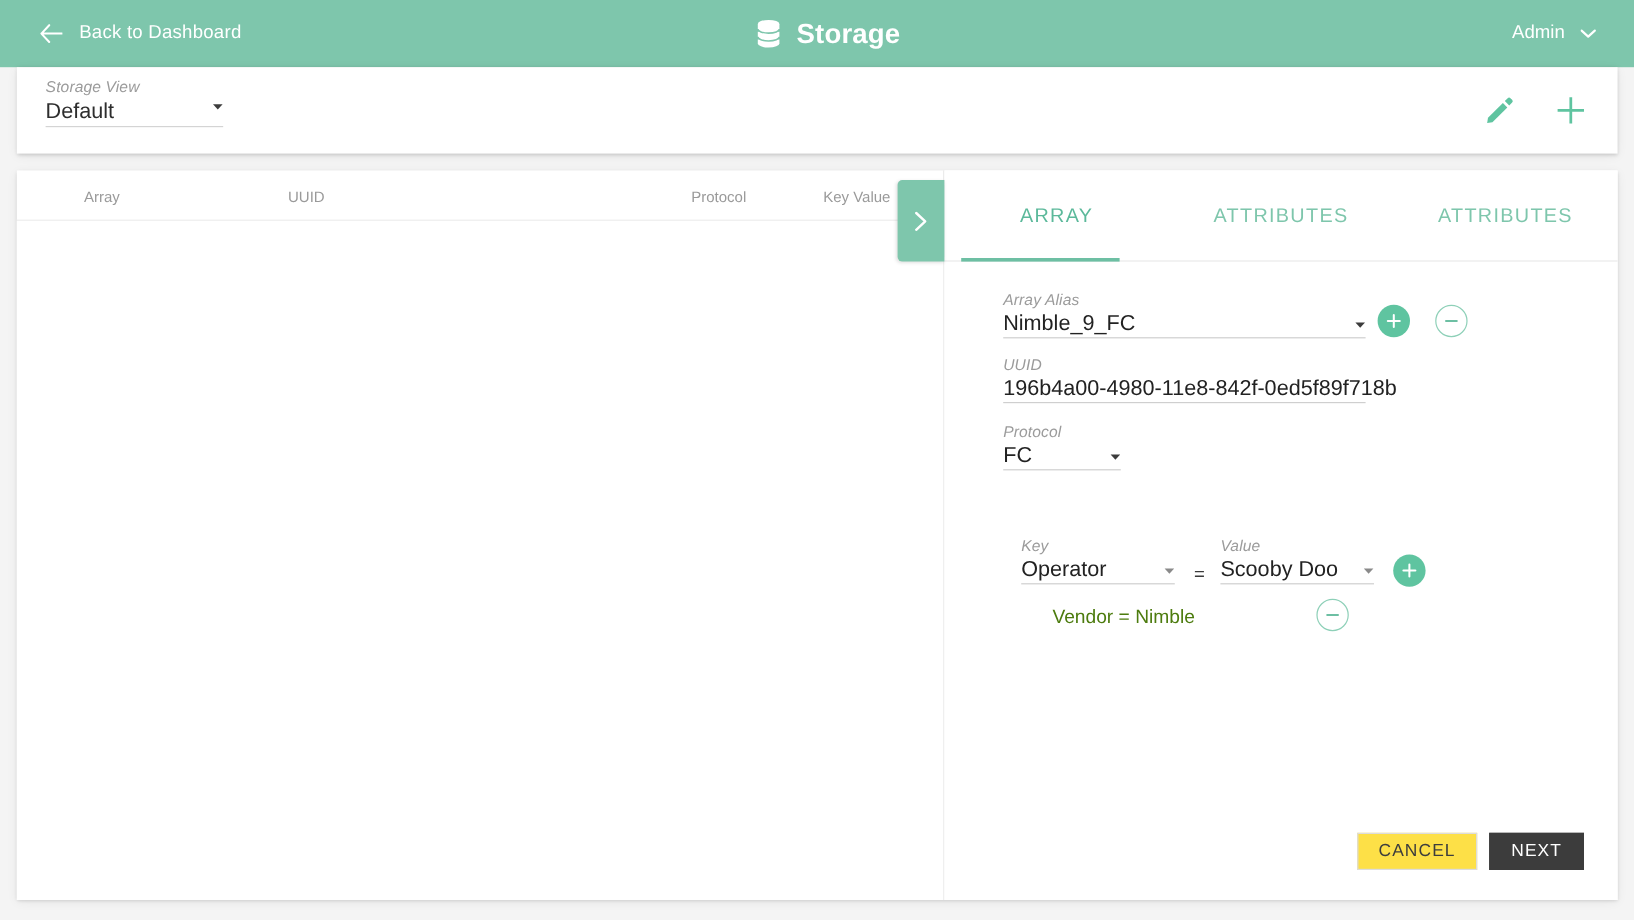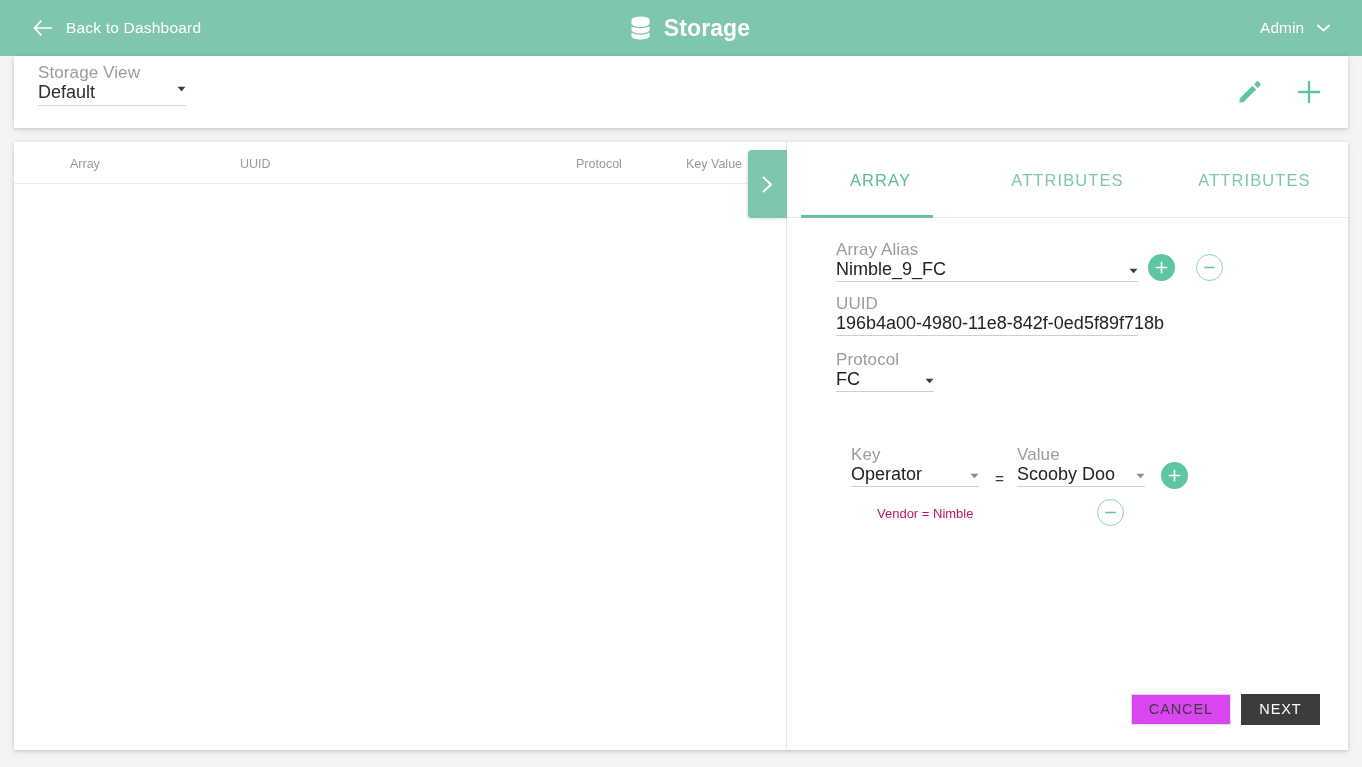--- a/index.html
+++ b/index.html
@@ -44,22 +44,22 @@
   .card {
     position: absolute; background: #ffffff;
     box-shadow: 0 1px 3px rgba(0,0,0,.16), 0 2px 9px rgba(0,0,0,.07);
   }
   .toolbar-card { left: 14px; top: 56px; width: 1334px; height: 72px; }
 
   .storage-view {
     position: absolute; left: 24px; top: 10px; width: 148px;
   }
   .field-label {
-    font-size: 17px; color: #9b9b9b; letter-spacing: .1px;
-    display: block; line-height: 14px;
+    font-size: 13px; color: #9b9b9b; letter-spacing: .1px;
+    display: block; line-height: 14px; font-style: italic;
   }
   .select-row {
     display: flex; align-items: center; justify-content: space-between;
     border-bottom: 1px solid #d4d4d4;
   }
   .select-value { font-size: 18px; color: #2e2e2e; line-height: 25px; }
   .caret { width: 9px; height: 6px; margin-bottom: 8px; }
 
   .toolbar-actions {
     position: absolute; right: 22px; top: 0; height: 72px;
@@ -152,33 +152,33 @@
   }
 
   .kv-row { position: absolute; left: 64px; top: 230px; width: 420px; }
   .kv-key { position: absolute; left: 0; top: 0; width: 128px; }
   .kv-eq  { position: absolute; left: 144px; top: 22px; font-size: 15.5px; color: #3b3b3b; }
   .kv-val { position: absolute; left: 166px; top: 0; width: 128px; }
   .kv-plus { position: absolute; left: 310px; top: 14px; }
 
   .kv-existing {
     position: absolute; left: 90px; top: 288px;
-    font-size: 13px; color: #be185d;
+    font-size: 16px; color: #4d7c0f;
   }
   .kv-minus { position: absolute; left: 310px; top: 281px; }
 
   .footer-actions {
     position: absolute; right: 28px; bottom: 25px;
     display: flex; align-items: center; gap: 10px;
   }
   .btn {
     font-size: 14.5px; letter-spacing: .9px; cursor: pointer;
     padding: 0 17px; height: 31px; line-height: 29px;
   }
-  .btn-cancel { background: #d946ef; border: 1px solid #dcdcdc; color: #3d3d3d; }
+  .btn-cancel { background: #fde047; border: 1px solid #dcdcdc; color: #3d3d3d; }
   .btn-next   { background: #3c3c3c; border: 1px solid #3c3c3c; color: #fff;
                 min-width: 79px; text-align: center; }
 </style>
 </head>
 <body>
 
 <div class="app">
 
   <div class="topbar">
 

